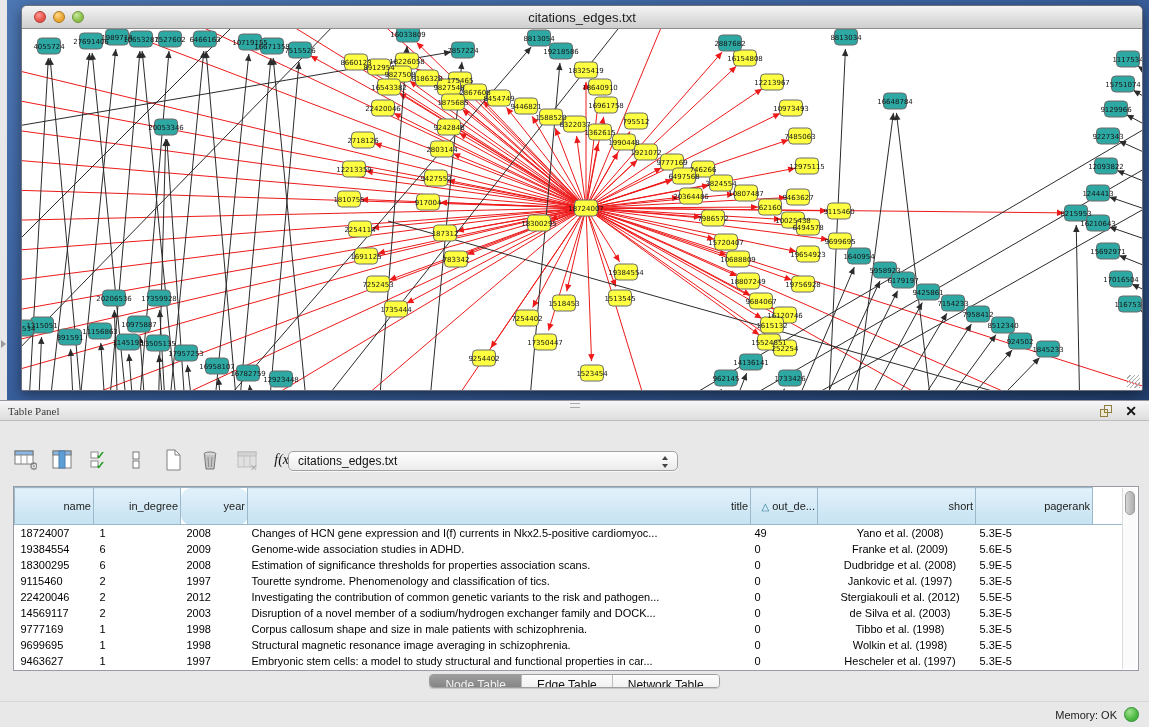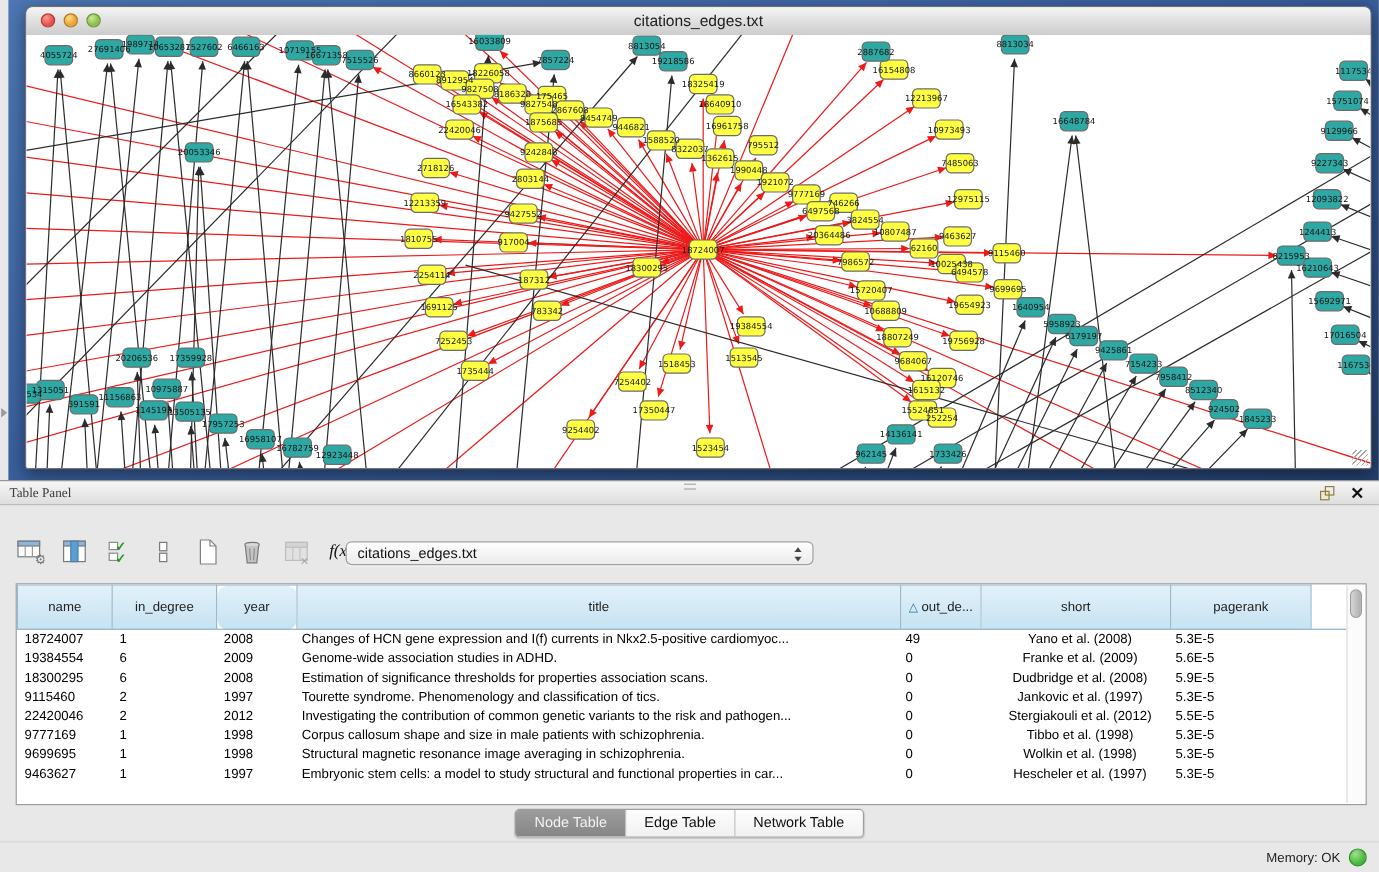--- a/index.html
+++ b/index.html
@@ -53,40 +53,40 @@
     box-shadow:0 1px 0 rgba(255,255,255,.7);}
   #combo .arrows{position:absolute;right:8px;top:3px;width:7px;height:14px;}
   #combo .up{position:absolute;top:1px;left:0;border-left:3.5px solid transparent;border-right:3.5px solid transparent;border-bottom:4px solid #444;}
   #combo .dn{position:absolute;bottom:1px;left:0;border-left:3.5px solid transparent;border-right:3.5px solid transparent;border-top:4px solid #444;}
 
   
   #tablebox{position:absolute;left:13px;top:486px;width:1126px;height:185px;
     border:1px solid #9a9aa2;background:#fff;overflow:hidden;}
   table{border-collapse:collapse;table-layout:fixed;width:1110px;}
   th{height:36px;background:linear-gradient(#e2f1fa,#c6e2f2);border:1px solid #9bb9cb;
-     font-size:11px;font-weight:normal;color:#222;text-align:center;overflow:hidden;white-space:nowrap;padding:12px 2px;}
+     font-size:11px;font-weight:normal;color:#222;text-align:right;overflow:hidden;white-space:nowrap;padding:12px 2px;}
   th.filler{background:#fff;border:none;border-bottom:1px solid #9bb9cb;}
   td{height:16px;font-size:11px;color:#000;white-space:nowrap;overflow:hidden;padding:0 3px 0 4px;}
   th:nth-child(1),td:nth-child(1){width:79px;}
   th:nth-child(2),td:nth-child(2){width:87px;}
   th:nth-child(3),td:nth-child(3){width:67px;border-radius:10px;}
   th:nth-child(4),td:nth-child(4){width:503px;}
   th:nth-child(5),td:nth-child(5){width:67px;}
   th:nth-child(6),td:nth-child(6){width:158px;}
   th:nth-child(7),td:nth-child(7){width:117px;}
   td:nth-child(1),td:nth-child(2),td:nth-child(3){padding-left:6px;}
   td:nth-child(6){text-align:center;padding-left:10px;}
   .sortglyph{color:#2a7a9b;font-size:10px;margin-right:3px;}
   #vscroll{position:absolute;top:1px;right:1px;bottom:1px;width:15px;background:#fbfbfb;border-left:1px solid #dcdcdc;}
   #vthumb{position:absolute;top:3px;left:2px;width:10px;height:24px;border-radius:5px;
     background:linear-gradient(90deg,#d6d6d6,#aeaeae);border:1px solid #9c9c9c;}
 
   
   #tabbar{position:absolute;left:0;top:674px;width:1149px;display:flex;justify-content:center;}
-  #tabs{display:flex;border:1px solid #9e9e9e;border-radius:4px;overflow:hidden;height:24px;
+  #tabs{display:flex;border:1px solid #9e9e9e;border-radius:4px;overflow:hidden;height:14px;
     box-shadow:0 1px 1px rgba(0,0,0,.15);}
   .tab{padding:0 15px;font-size:12px;line-height:20px;background:linear-gradient(#fdfdfd,#f1f1f1);
     color:#111;border-right:1px solid #bdbdbd;}
   .tab:last-child{border-right:none;}
   .tab.sel{background:linear-gradient(#9d9d9d,#868686);color:#f2f2f2;}
 
   
   #statusbar{position:absolute;left:0;top:701px;width:1149px;height:26px;border-top:1px solid #d6d6d6;}
   #memory-label{position:absolute;right:32px;top:7px;font-size:11px;color:#222;}
   #memory-dot{position:absolute;right:10px;top:5px;width:15px;height:15px;border-radius:50%;
@@ -798,20 +798,30 @@
           <td>22420046</td>
           <td>2</td>
           <td>2012</td>
           <td>Investigating the contribution of common genetic variants to the risk and pathogen...</td>
           <td>0</td>
           <td>Stergiakouli et al. (2012)</td>
           <td>5.5E-5</td>
           <td></td>
         </tr>
         <tr>
+          <td>14569117</td>
+          <td>2</td>
+          <td>2003</td>
+          <td>Disruption of a novel member of a sodium/hydrogen exchanger family and DOCK...</td>
+          <td>0</td>
+          <td>de Silva et al. (2003)</td>
+          <td>5.3E-5</td>
+          <td></td>
+        </tr>
+        <tr>
           <td>9777169</td>
           <td>1</td>
           <td>1998</td>
           <td>Corpus callosum shape and size in male patients with schizophrenia.</td>
           <td>0</td>
           <td>Tibbo et al. (1998)</td>
           <td>5.3E-5</td>
           <td></td>
         </tr>
         <tr>

